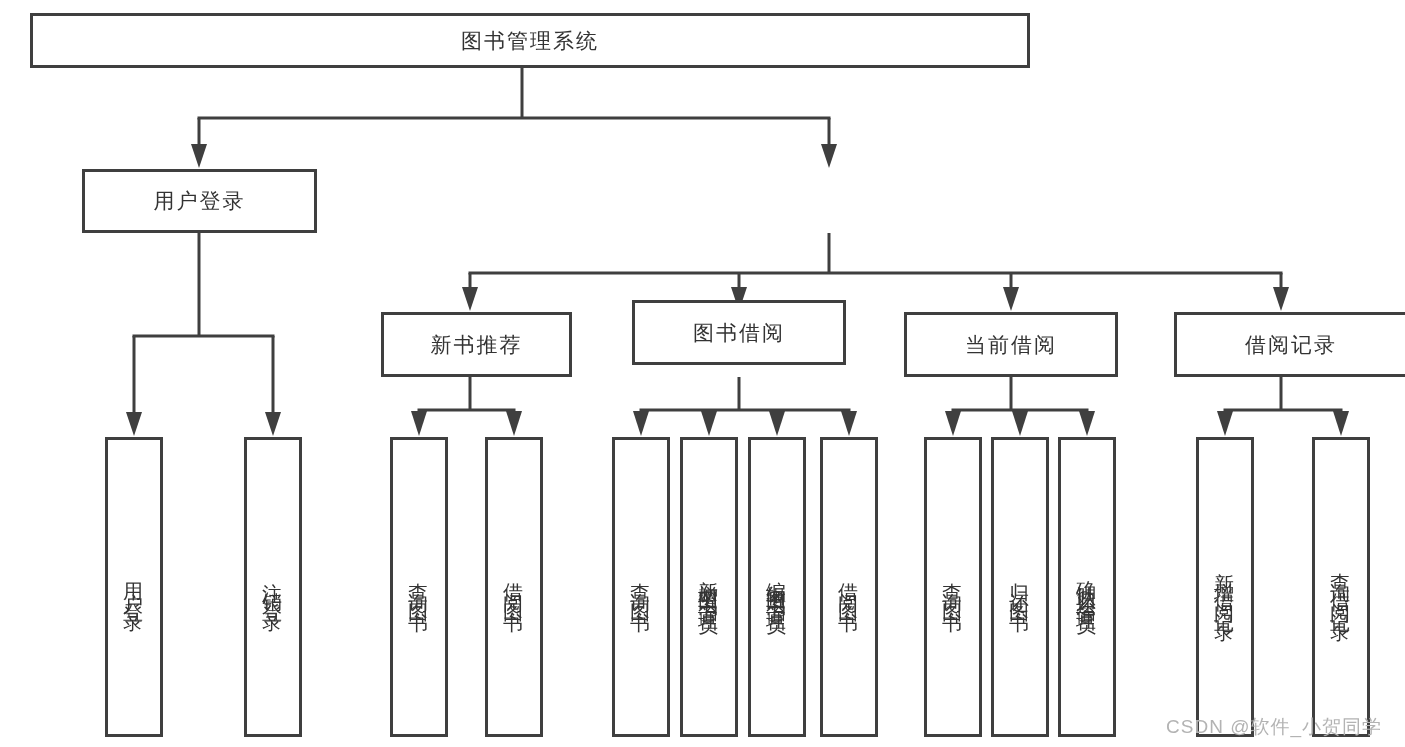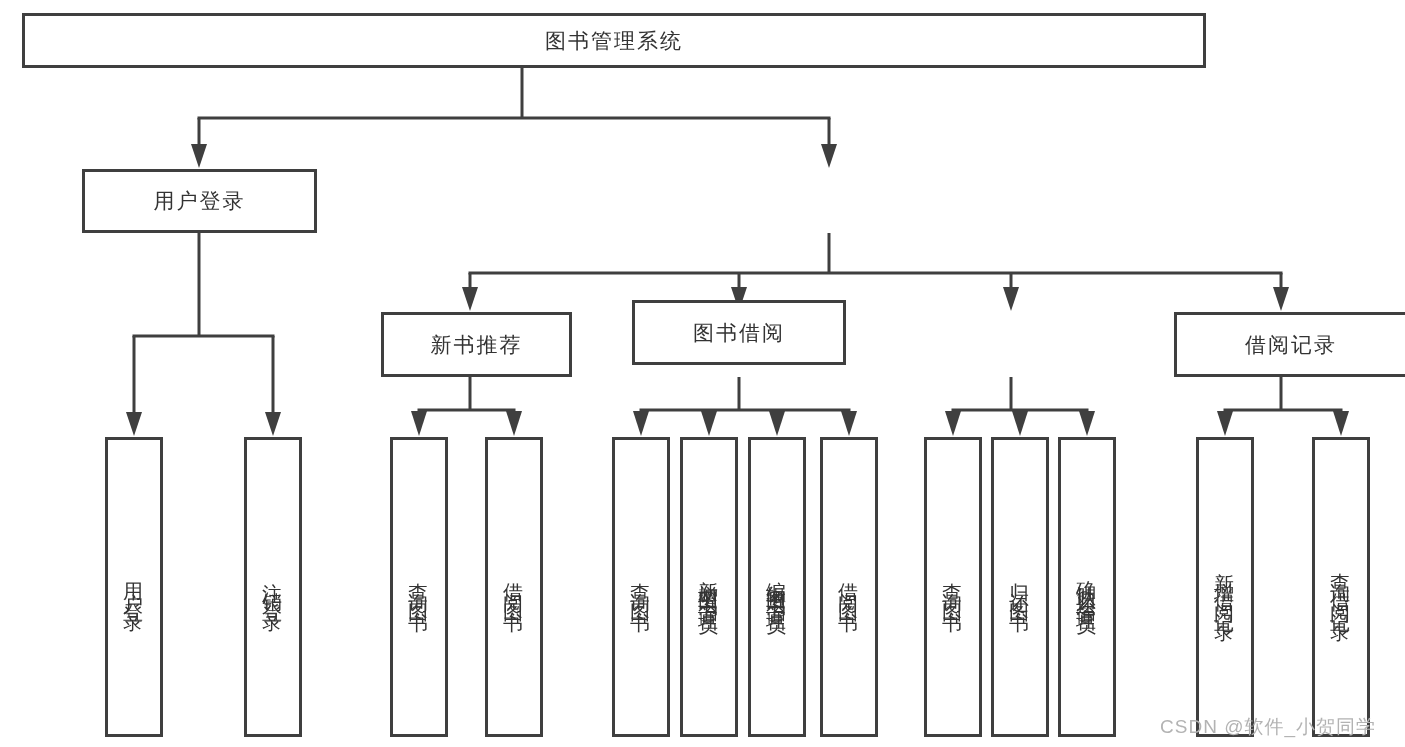--- a/index.html
+++ b/index.html
@@ -14,21 +14,21 @@
     font-size:21px;color:#333333;letter-spacing:2px;white-space:nowrap;
   }
   .vbox{
     position:absolute;box-sizing:border-box;border:3px solid #3f3f3f;background:#ffffff;
     top:437px;width:58px;height:300px;display:flex;align-items:center;justify-content:center;
     z-index:2;font-size:20px;color:#333333;
   }
   .vbox span{writing-mode:vertical-rl;text-orientation:mixed;letter-spacing:10px;white-space:nowrap;}
   .vbox span.tight{letter-spacing:5px;}
   #watermark{
-    position:absolute;right:29px;top:714px;z-index:5;
+    position:absolute;right:23px;top:714px;z-index:5;
     font-size:19px;color:#b3b3b3;letter-spacing:1px;white-space:nowrap;
   }
 </style>
 </head>
 <body>
 
 <div id="canvas">
 
   <svg id="wires" width="1405" height="747" viewBox="0 0 1405 747" stroke="#3f3f3f" stroke-width="3" fill="#3f3f3f">
 
@@ -74,33 +74,36 @@
     <polygon points="945,411 961,411 953,436" stroke="none"></polygon>
     <polygon points="1012,411 1028,411 1020,436" stroke="none"></polygon>
     <polygon points="1079,411 1095,411 1087,436" stroke="none"></polygon>
 
     <line x1="1281" y1="377" x2="1281" y2="410"></line>
     <line x1="1223.5" y1="410" x2="1342.5" y2="410"></line>
     <polygon points="1217,411 1233,411 1225,436" stroke="none"></polygon>
     <polygon points="1333,411 1349,411 1341,436" stroke="none"></polygon>
   </svg>
 
-  <div class="hbox" style="left:22px;top:13px;width:1184px;height:55px">
+  <div class="hbox" style="left:30px;top:13px;width:1000px;height:55px">
     <span>图书管理系统</span>
   </div>
 
   <div class="hbox" style="left:82px;top:169px;width:235px;height:64px">
     <span>用户登录</span>
   </div>
 
   <div class="hbox" style="left:381px;top:312px;width:191px;height:65px">
     <span>新书推荐</span>
   </div>
   <div class="hbox" style="left:632px;top:300px;width:214px;height:65px">
     <span>图书借阅</span>
+  </div>
+  <div class="hbox" style="left:904px;top:312px;width:214px;height:65px">
+    <span>当前借阅</span>
   </div>
   <div class="hbox" style="left:1174px;top:312px;width:234px;height:65px">
     <span>借阅记录</span>
   </div>
 
   <div class="vbox" style="left:105px">
     <span>用户登录</span>
   </div>
   <div class="vbox" style="left:244px">
     <span>注销登录</span>

